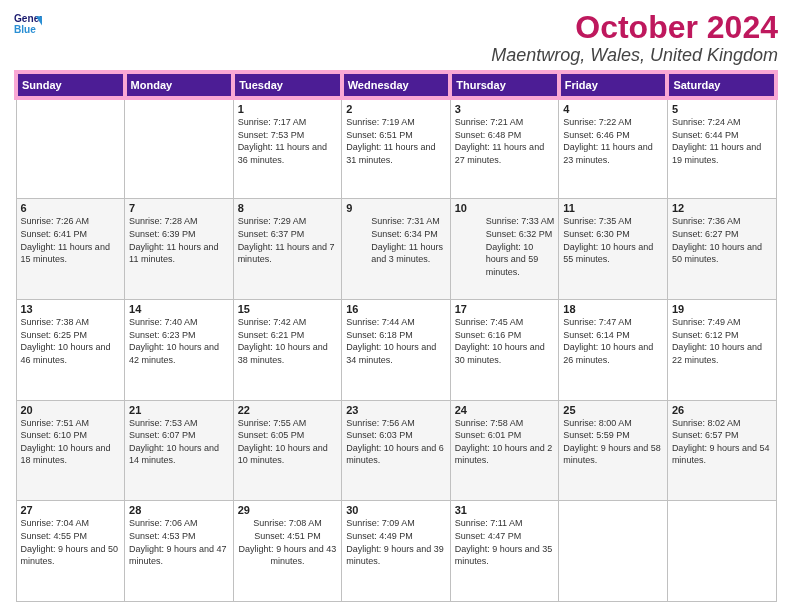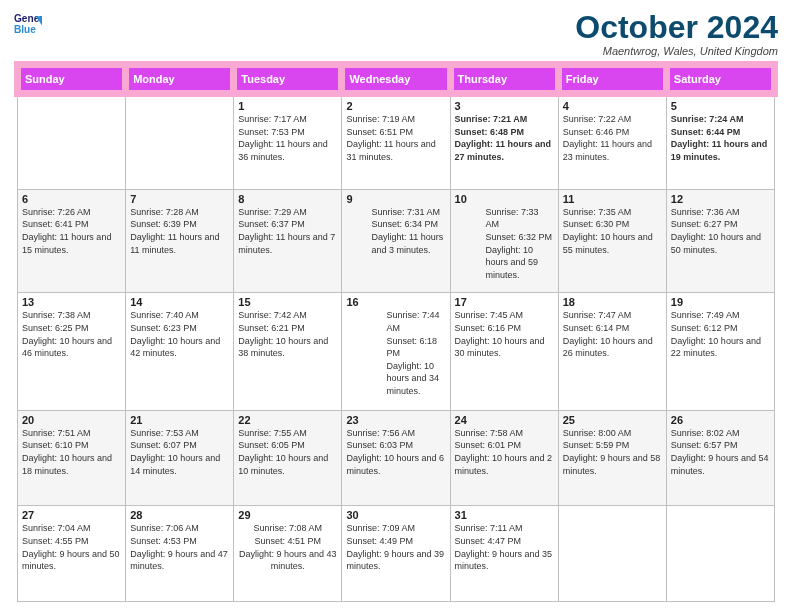--- a/index.html
+++ b/index.html
@@ -31,41 +31,41 @@
     .logo-icon {
       width: 28px;
       height: 28px;
     }
     .title-block {
       text-align: right;
     }
     .month-title {
       font-size: 32px;
       font-weight: bold;
-      color: #0c4a6e;
+      color: #be185d;
       line-height: 1.1;
     }
     .subtitle {
-      font-size: 11px;
+      font-size: 18px;
       color: #444;
       font-style: italic;
     }
     .calendar {
       width: 100%;
       border-collapse: collapse;
       flex: 1;
       table-layout: fixed;
     }
     .calendar thead tr th {
-      background: #d946ef;
+      background: #4c1d95;
       color: #fff;
       font-size: 11px;
       font-weight: bold;
       padding: 5px 4px;
-      border: 7px solid #f9a8d4;
+      border: 4px solid #f9a8d4;
       text-align: left;
       margin-left: 32px;
     }
     .calendar tbody tr td {
       border: 1px solid #c0c0c0;
       vertical-align: top;
       padding: 3px 4px;
       font-size: 9.5px;
       color: #222;
       height: 88px;
@@ -130,33 +130,33 @@
 Daylight: 11 hours and 36 minutes.</div>
           </td>
           <td>
             <span class="day-number">2</span>
             <div class="day-info" style="white-space: pre-line;">Sunrise: 7:19 AM
 Sunset: 6:51 PM
 Daylight: 11 hours and 31 minutes.</div>
           </td>
           <td>
             <span class="day-number">3</span>
-            <div class="day-info" style="white-space: pre-line; font-weight: bold;">Sunrise: 7:21 AM
+            <div class="day-info" style="white-space: pre-line;">Sunrise: 7:21 AM
 Sunset: 6:48 PM
 Daylight: 11 hours and 27 minutes.</div>
           </td>
           <td>
             <span class="day-number">4</span>
             <div class="day-info" style="white-space: pre-line;">Sunrise: 7:22 AM
 Sunset: 6:46 PM
 Daylight: 11 hours and 23 minutes.</div>
           </td>
           <td>
             <span class="day-number">5</span>
-            <div class="day-info" style="white-space: pre-line; font-weight: bold;">Sunrise: 7:24 AM
+            <div class="day-info" style="white-space: pre-line;">Sunrise: 7:24 AM
 Sunset: 6:44 PM
 Daylight: 11 hours and 19 minutes.</div>
           </td>
         </tr>
         <tr>
           <td>
             <span class="day-number">6</span>
             <div class="day-info" style="white-space: pre-line;">Sunrise: 7:26 AM
 Sunset: 6:41 PM
 Daylight: 11 hours and 15 minutes.</div>
@@ -212,21 +212,21 @@
 Daylight: 10 hours and 42 minutes.</div>
           </td>
           <td>
             <span class="day-number">15</span>
             <div class="day-info" style="white-space: pre-line;">Sunrise: 7:42 AM
 Sunset: 6:21 PM
 Daylight: 10 hours and 38 minutes.</div>
           </td>
           <td>
             <span class="day-number">16</span>
-            <div class="day-info" style="white-space: pre-line; margin-left: 40px;">Sunrise: 7:44 AM
+            <div class="day-info" style="white-space: pre-line;">Sunrise: 7:44 AM
 Sunset: 6:18 PM
 Daylight: 10 hours and 34 minutes.</div>
           </td>
           <td>
             <span class="day-number">17</span>
             <div class="day-info" style="white-space: pre-line;">Sunrise: 7:45 AM
 Sunset: 6:16 PM
 Daylight: 10 hours and 30 minutes.</div>
           </td>
           <td>

